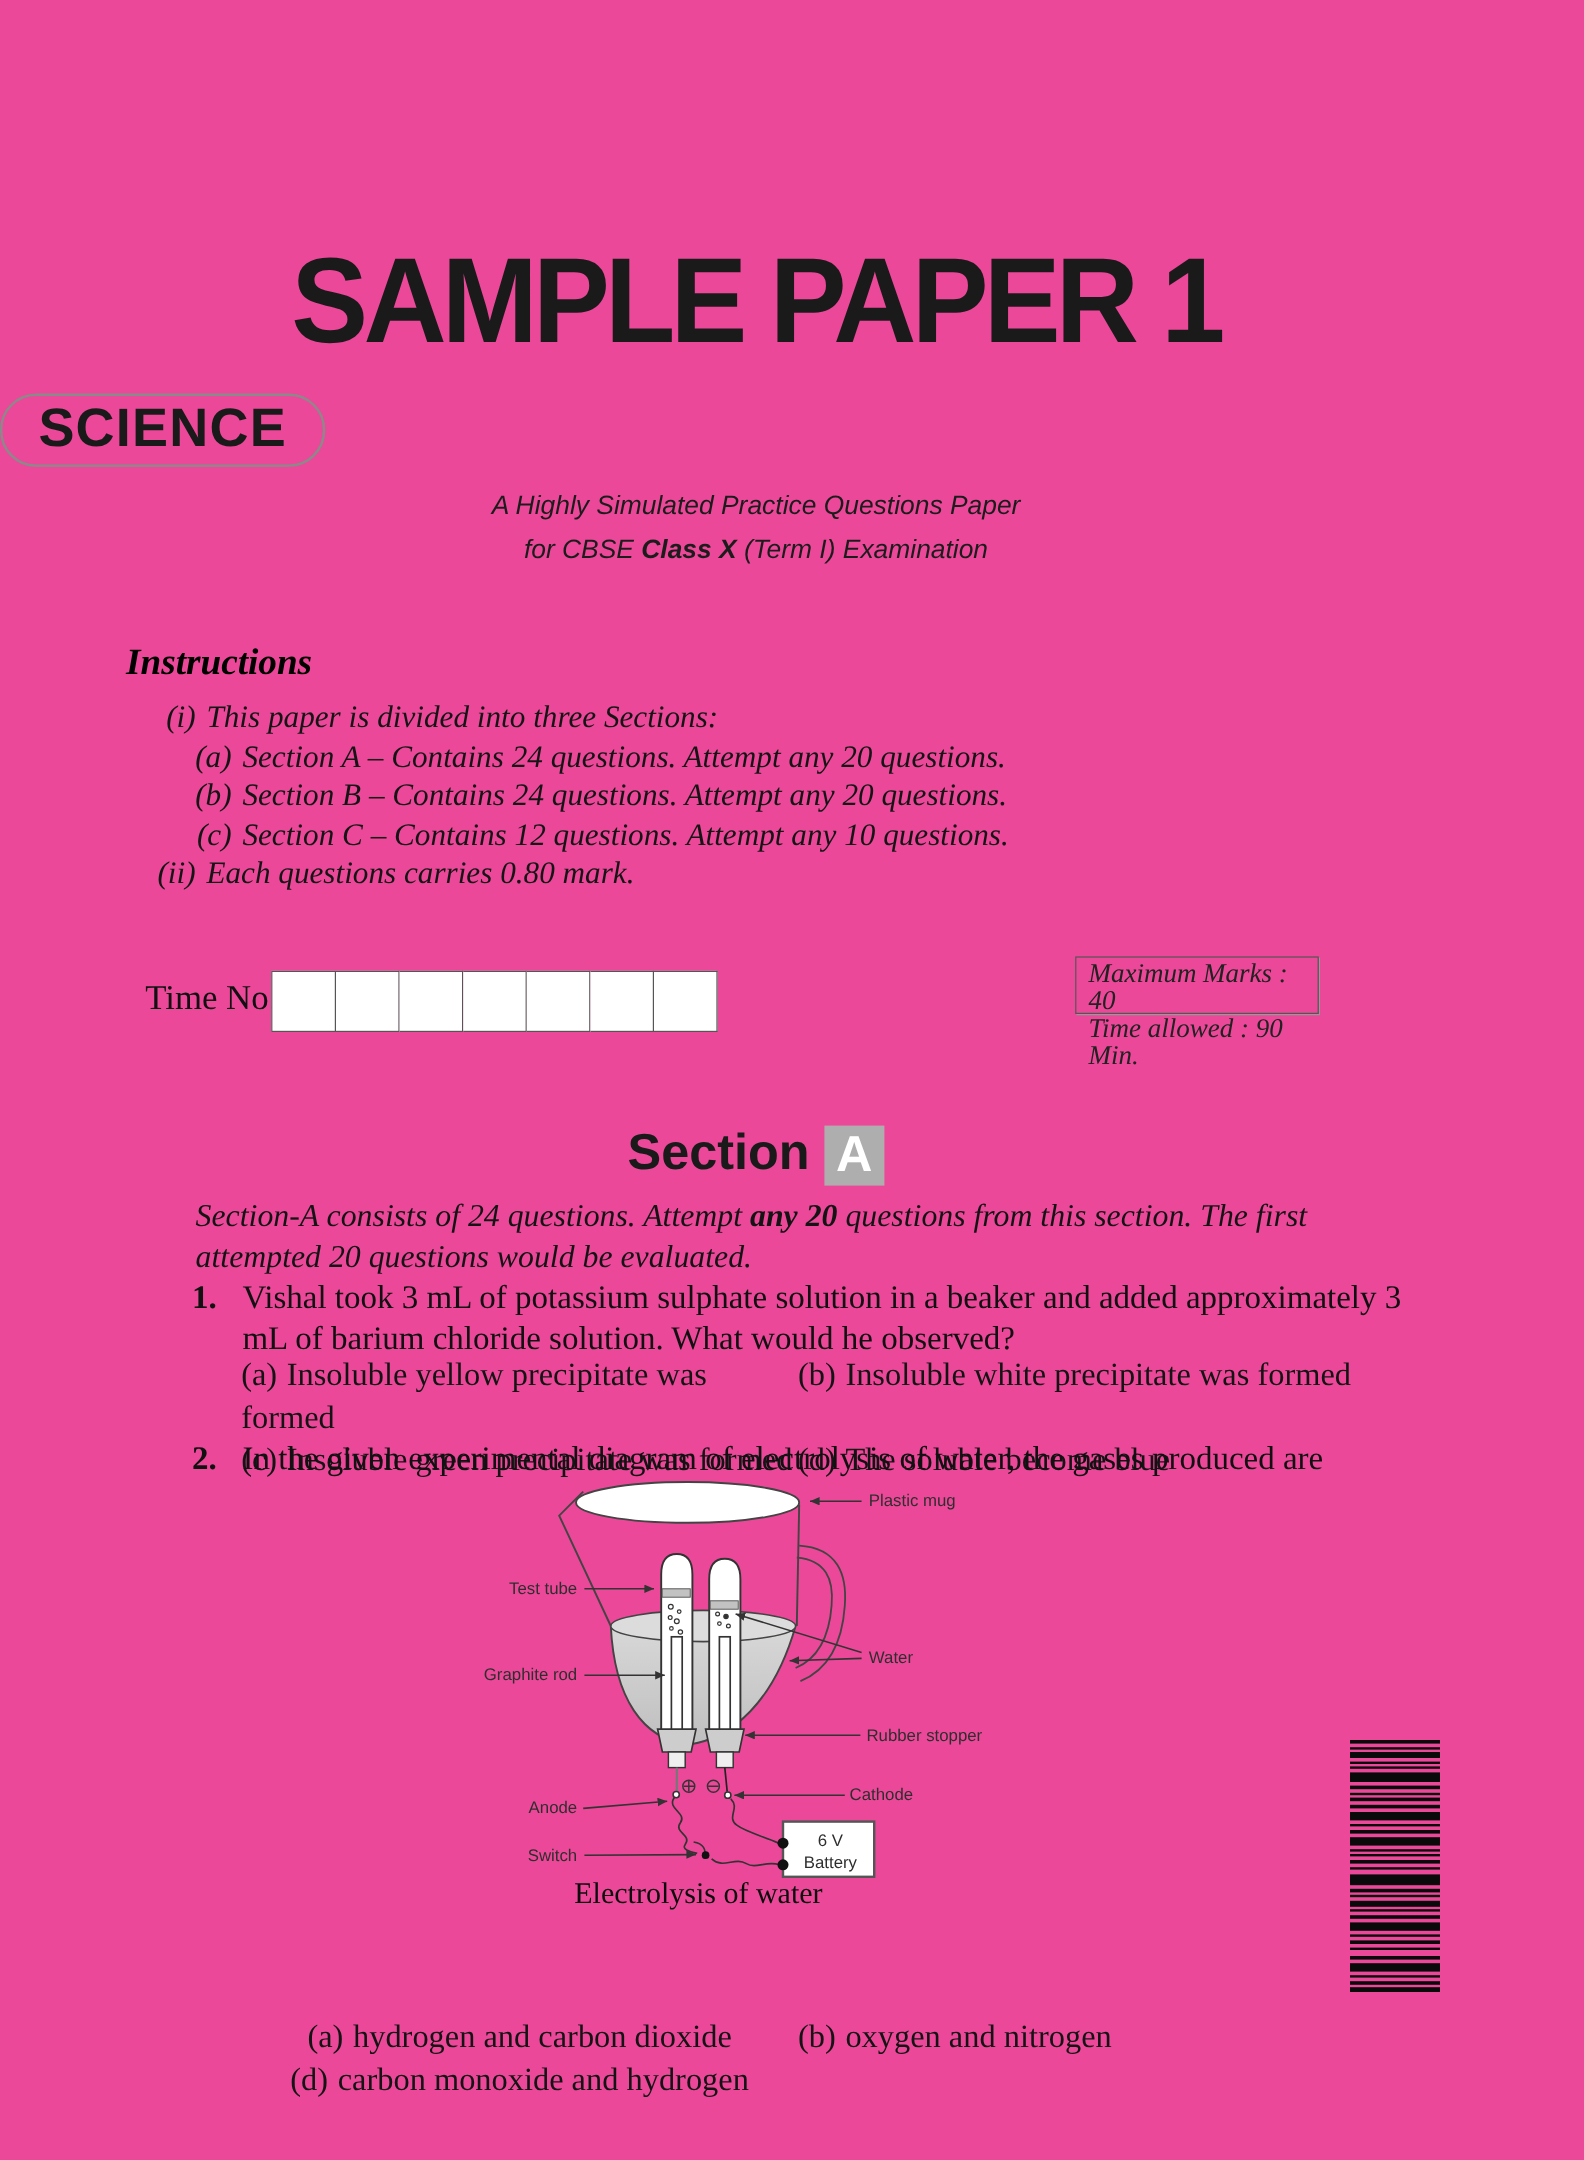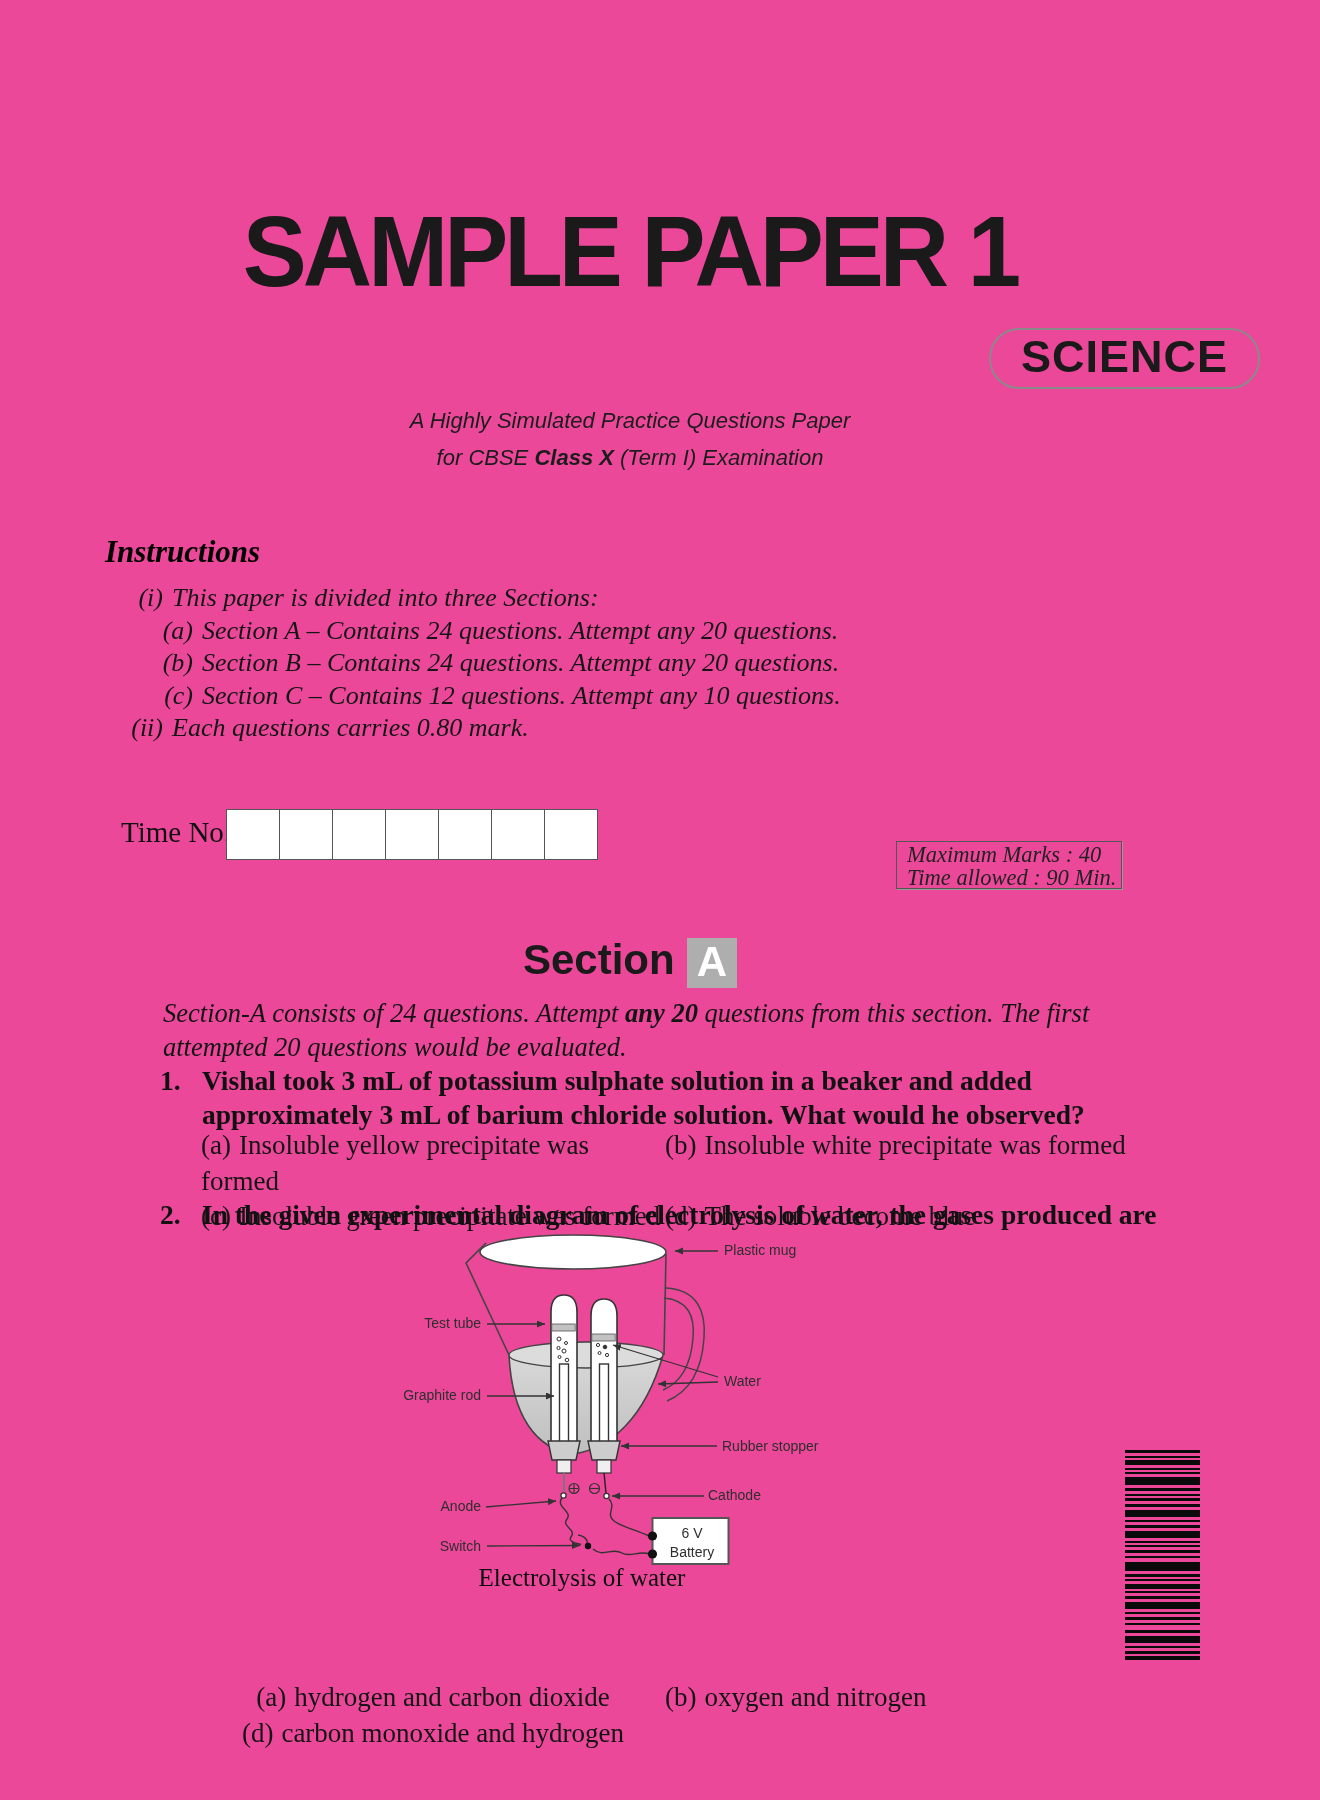--- a/index.html
+++ b/index.html
@@ -2,21 +2,21 @@
 <html><head>
 <meta charset="utf-8">
 <style>
   html,body{margin:0;padding:0;background:#fff;}
   .page{position:relative;width:1320px;height:1800px;background:#ec4899;overflow:hidden;
         font-family:"Liberation Serif",serif;color:#111;}
   
   .title{position:absolute;top:196px;left:0;right:60px;text-align:center;
          font-family:"Liberation Sans",sans-serif;font-weight:900;font-size:96px;
          letter-spacing:-4px;color:#1a1a1a;transform:scaleY(1.05);}
-  .badge-wrap{position:absolute;top:328px;left:0;right:60px;text-align:right;}
+  .badge-wrap{position:absolute;top:328px;left:0;right:60px;text-align:left;}
   .badge{display:inline-block;border:2.5px solid #8a8a8a;border-radius:30px;
          padding:1px 30px 4px 30px;font-family:"Liberation Sans",sans-serif;
          font-weight:700;font-size:45px;letter-spacing:1px;color:#1a1a1a;}
   .subtitle{position:absolute;top:402px;left:0;right:60px;text-align:center;
             font-family:"Liberation Sans",sans-serif;font-style:italic;
             font-size:22px;line-height:37px;color:#1c1c1c;}
   .subtitle b{font-weight:700;}
   
   .instructions{position:absolute;top:534px;left:105px;right:100px;}
   .ins-heading{font-weight:700;font-style:italic;font-size:31px;color:#000;}
@@ -24,38 +24,38 @@
   .ins-row{display:flex;line-height:32.5px;}
   .ins-row .ins-label{width:58px;text-align:right;flex:0 0 auto;}
   .ins-row .ins-text{margin-left:9px;}
   .ins-row.indent{margin-left:44px;}
   .ins-row.indent .ins-label{width:44px;}
   
   .roll-label{position:absolute;top:816px;left:121px;font-size:29px;}
   .roll-boxes{position:absolute;top:809px;left:226px;display:flex;}
   .roll-cell{width:52px;height:49px;border:1.6px solid #555;border-left:none;background:#fff;}
   .roll-cell:first-child{border-left:1.6px solid #555;}
-  .marks-box{position:absolute;top:797px;left:896px;width:226px;height:48px;
+  .marks-box{position:absolute;top:797px;left:896px;width:203px;height:48px;
              border:1.6px solid #555;box-shadow:1px 1px 0 #999;
              font-style:italic;font-size:22.5px;line-height:23px;
-             padding:1px 0 0 10px;box-sizing:border-box;color:#222;margin-top:44px;}
+             padding:1px 0 0 10px;box-sizing:border-box;color:#222;}
   
   .section-head{position:absolute;top:936px;left:0;right:60px;text-align:center;
                 font-family:"Liberation Sans",sans-serif;font-weight:900;font-size:42px;color:#1a1a1a;}
   .section-letter{display:inline-block;background:#aeaeae;color:#fff;
                   padding:0 10px 2px 10px;margin-left:12px;transform:translateY(2px);}
   .section-desc{position:absolute;top:996px;left:163px;width:935px;
                 font-style:italic;font-size:26.5px;line-height:34px;color:#141414;}
   .section-desc b{font-weight:700;}
   
   .question{position:absolute;left:160px;right:90px;display:flex;font-size:27.5px;line-height:33.5px;}
   .q1{top:1064px;}
   .q2{top:1198px;}
   .qnum{width:42px;flex:0 0 auto;font-weight:700;}
-  .qtext{max-width:968px;font-weight:bold;}
+  .qtext{max-width:968px;}
   .options{position:absolute;left:201px;display:grid;grid-template-columns:464px auto;
            font-size:27px;line-height:35.5px;color:#141414;}
   .q1-options{top:1128px;}
   .q2-options{top:1680px;text-align:center;}
   .opt .olabel{margin-right:8px;}
   
   .diagram-wrap{position:absolute;top:1224px;left:360px;width:470px;height:372px;}
   .dlabel{font-family:"Liberation Sans",sans-serif;font-size:14px;fill:#2e2e2e;}
   .dcaption{font-family:"Liberation Serif",serif;font-size:25px;fill:#0d0d0d;}
   

